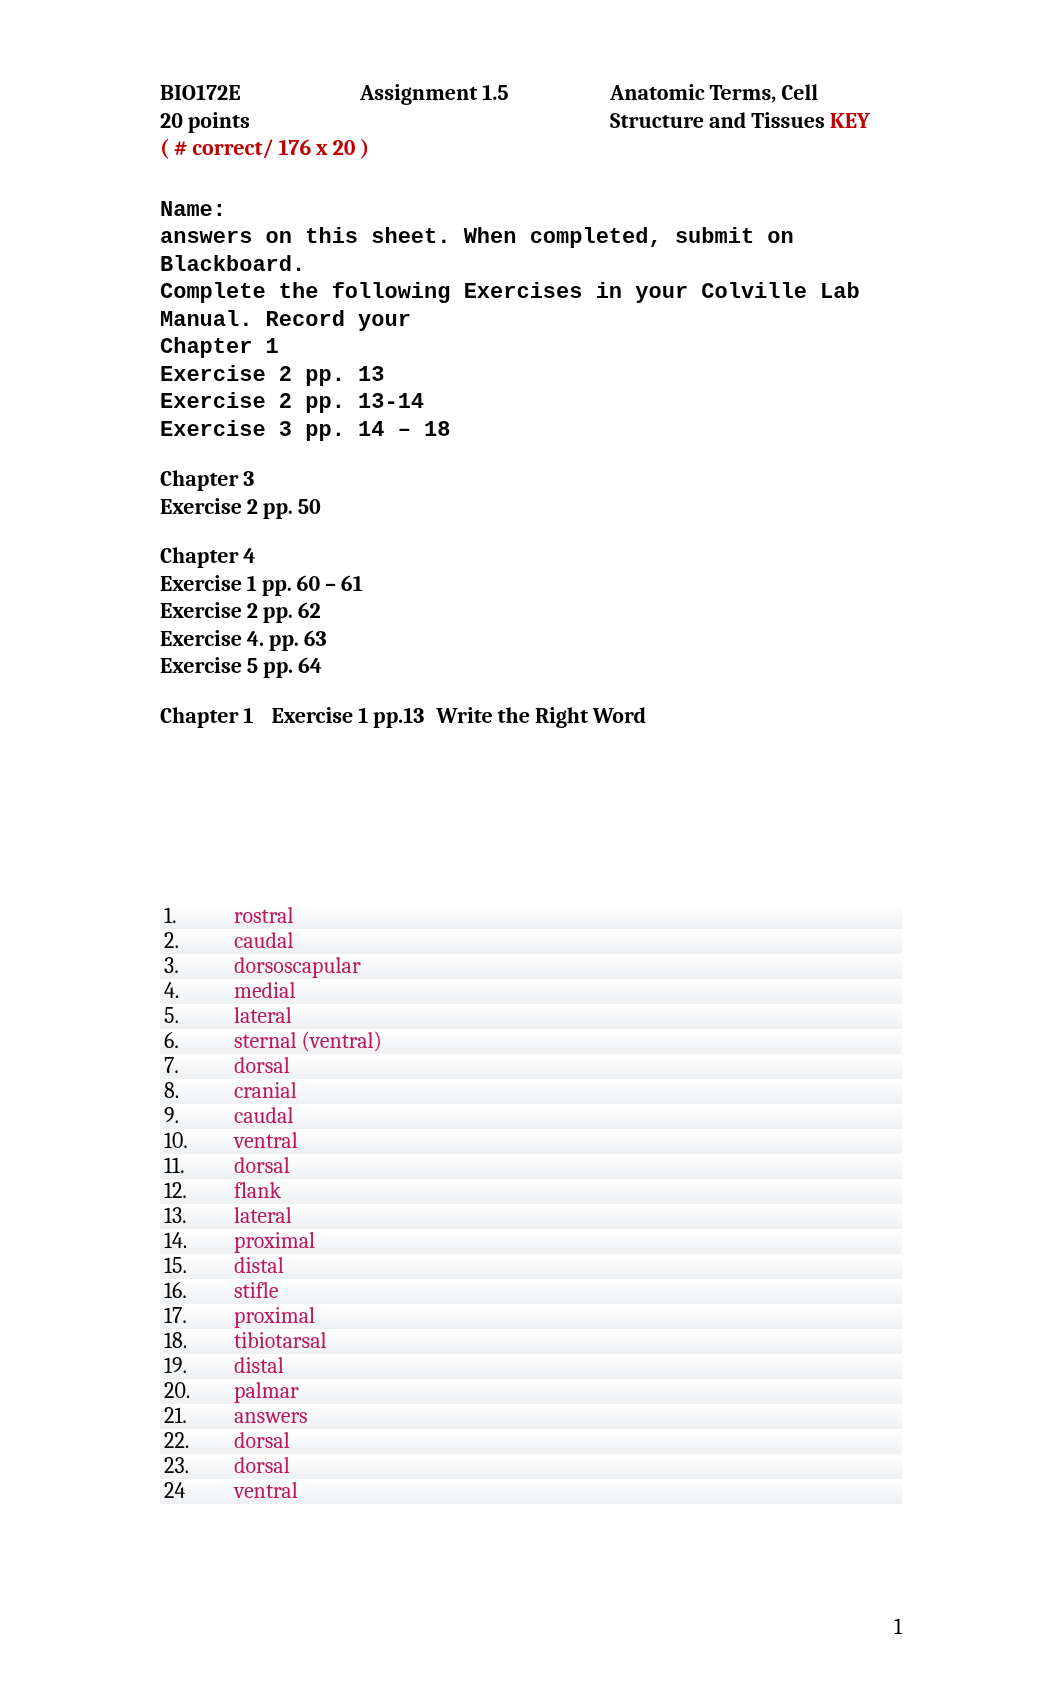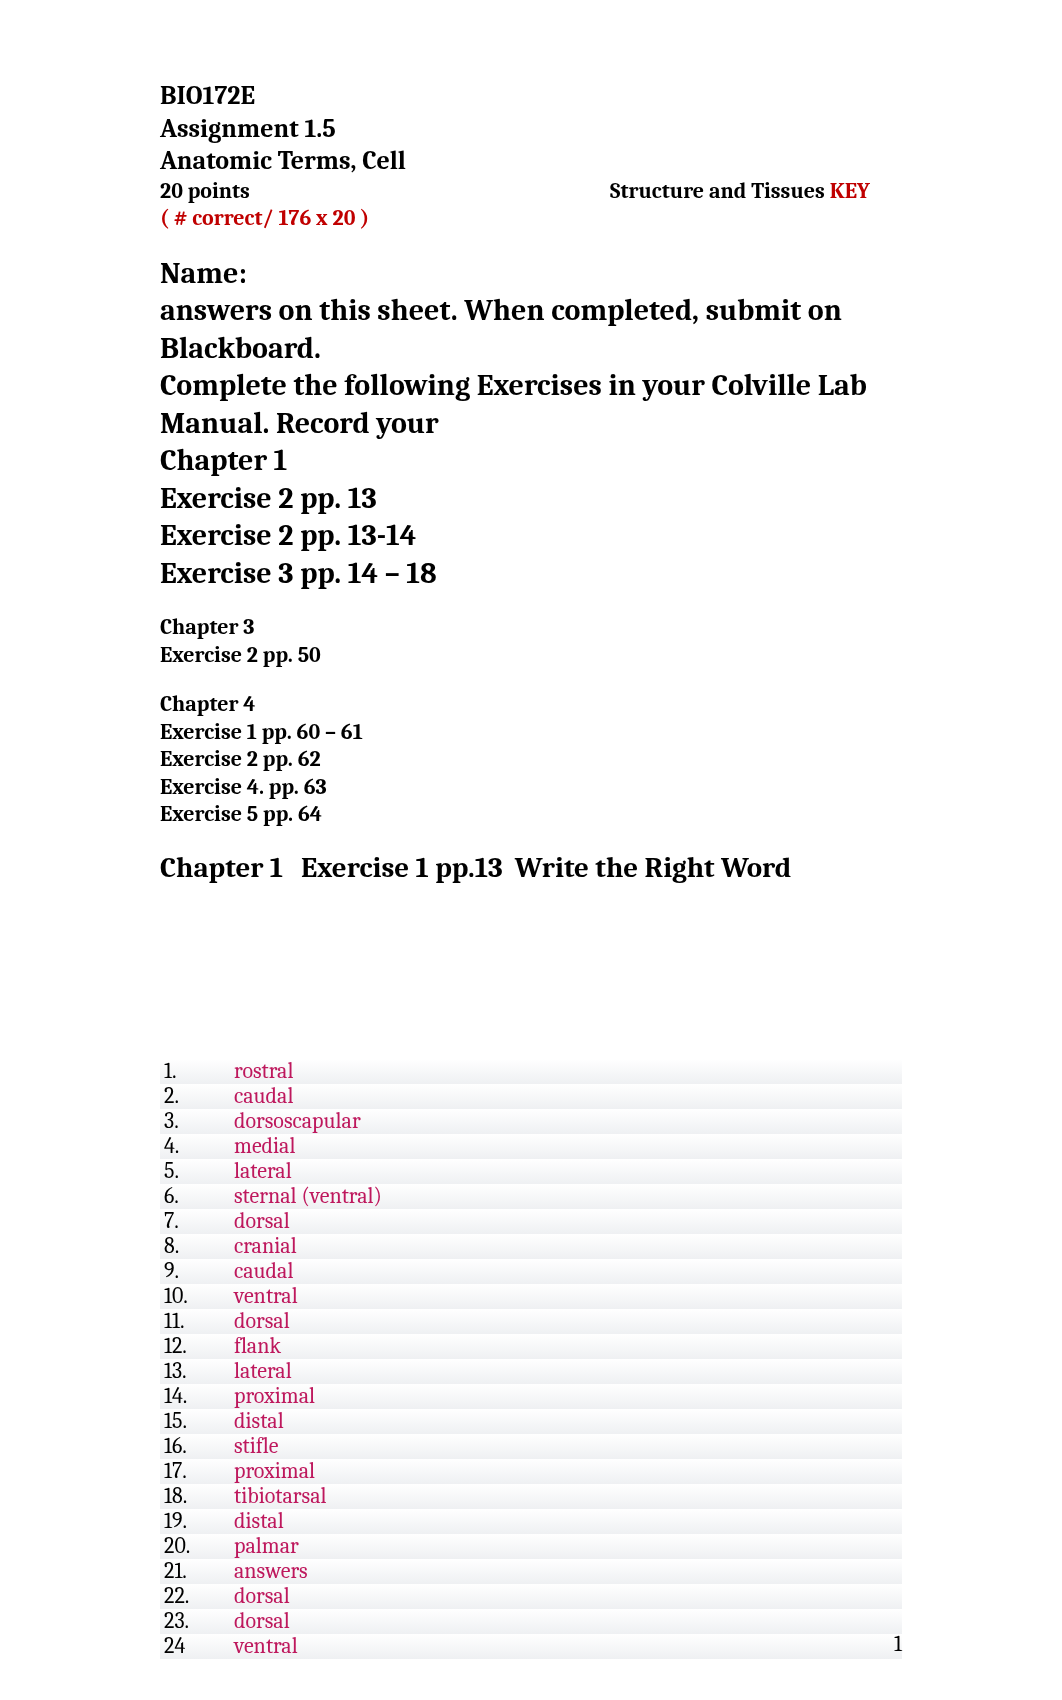--- a/index.html
+++ b/index.html
@@ -13,23 +13,22 @@
   .page {
     width: 1062px;
     padding: 80px 160px 40px 160px;
     box-sizing: border-box;
     position: relative;
     min-height: 1700px;
   }
   .header-row {
     display: flex;
     font-weight: bold;
-    font-size: 26px;
-    line-height: 1.25;
-    flex-direction: column;
+    font-size: 22px;
+    line-height: 1.25;
   }
   .header-left {
     width: 200px;
     flex-shrink: 0;
   }
   .header-mid {
     width: 250px;
     flex-shrink: 0;
   }
   .header-right {
@@ -49,36 +48,37 @@
     flex: 1;
     font-weight: bold;
   }
   .formula {
     font-weight: bold;
     color: #c00000;
     font-size: 22px;
     line-height: 1.25;
   }
   .para {
-    font-size: 30px;
-    line-height: 1.25;
-    font-weight: bold;
-    margin-top: 22px;
+    font-size: 22px;
+    line-height: 1.25;
+    font-weight: bold;
+    margin-top: 34px;
+    font-family: Liberation Mono, monospace;
   }
   .para-line {
     display: block;
   }
   .section {
     font-size: 22px;
     line-height: 1.25;
     font-weight: bold;
     margin-top: 22px;
   }
   .exercise-heading {
-    font-size: 29px;
+    font-size: 22px;
     font-weight: bold;
     margin-top: 22px;
   }
   .exercise-heading .chap {
     margin-right: 18px;
   }
   .exercise-heading .extitle {
     margin-right: 12px;
   }
   .gap {

